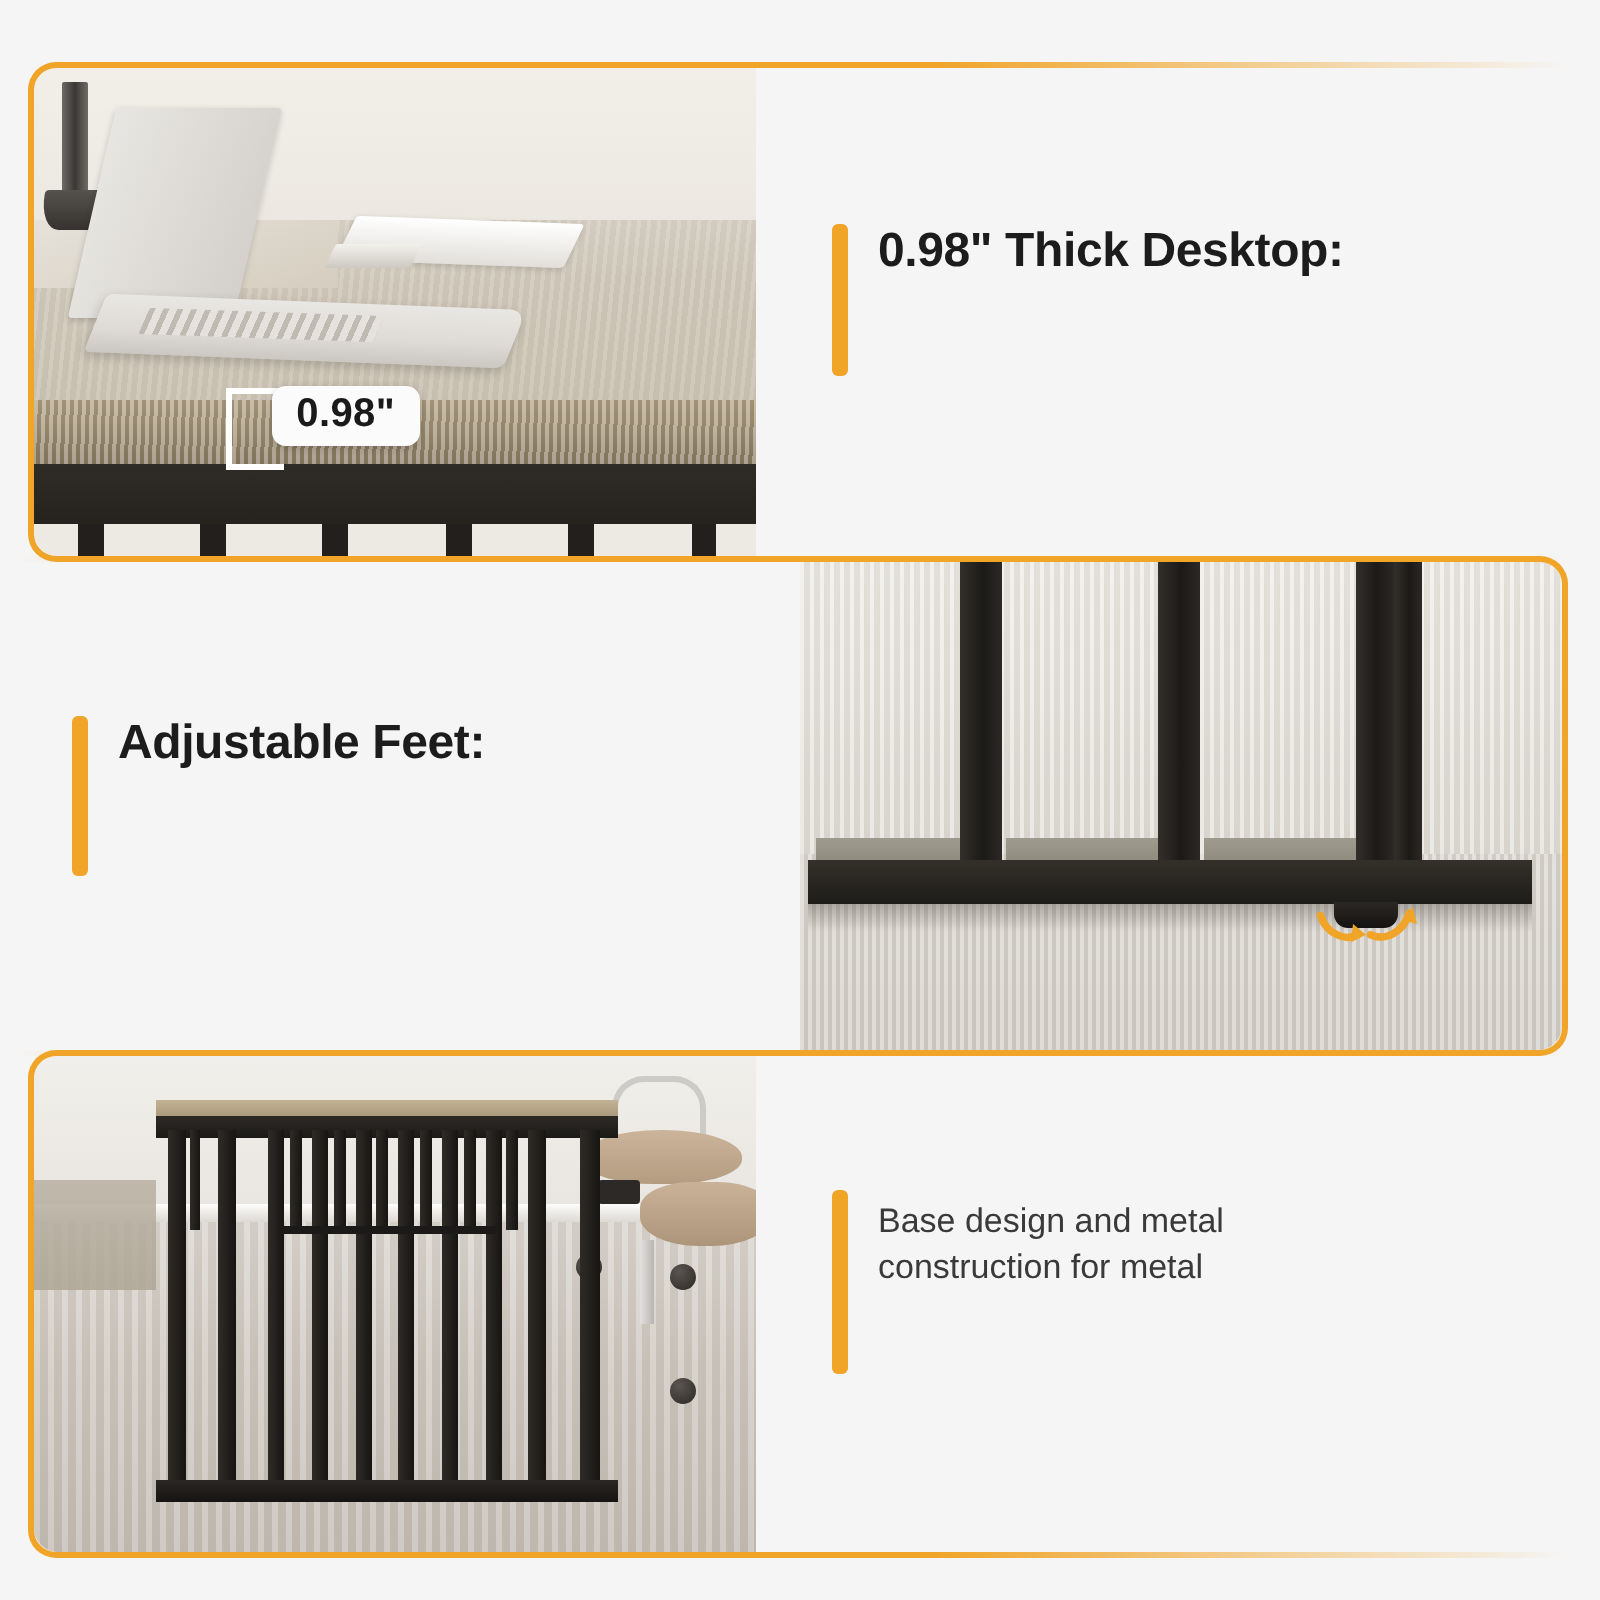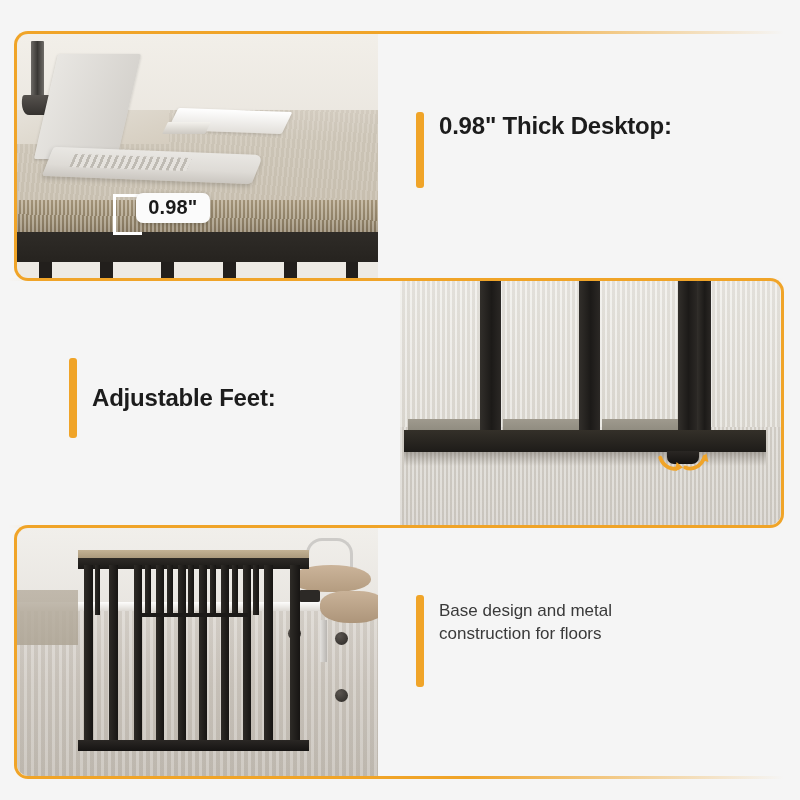--- a/index.html
+++ b/index.html
@@ -290,21 +290,21 @@
     font-size:24px; font-weight:700; color:#1c1c1c;
     letter-spacing:-.2px; line-height:1.2; white-space:nowrap;
   }
   .tb-sub {
     font-size:17px; font-weight:400; color:#3a3a3a;
     line-height:1.35; margin-top:5px;
   }
 
   #text1 { left:416px; top:112px; }
   #text1 .accent-bar { height:76px; }
-  #text2 { left:69px; top:358px;align-items:center; }
+  #text2 { left:36px; top:358px; }
   #text2 .accent-bar { height:80px; }
   #text3 { left:416px; top:595px; }
   #text3 .accent-bar { height:92px; }
 </style>
 </head>
 <body>
 
 <div class="stage">
 
   <div class="photo" id="photo1">
@@ -443,18 +443,18 @@
     <div>
       <div class="tb-title">Adjustable Feet:</div>
     </div>
   </div>
 
   <div class="textblock" id="text3">
     <div class="accent-bar"></div>
     <div>
       <div class="tb-sub">
         <div>Base design and metal</div>
-        <div>construction for floors</div>
+        <div>construction for metal</div>
       </div>
     </div>
   </div>
 
 </div>
 
 </body></html>

